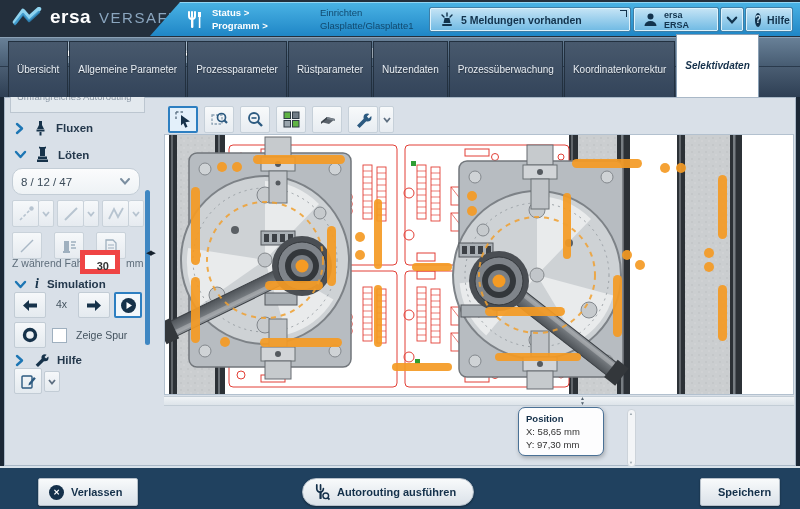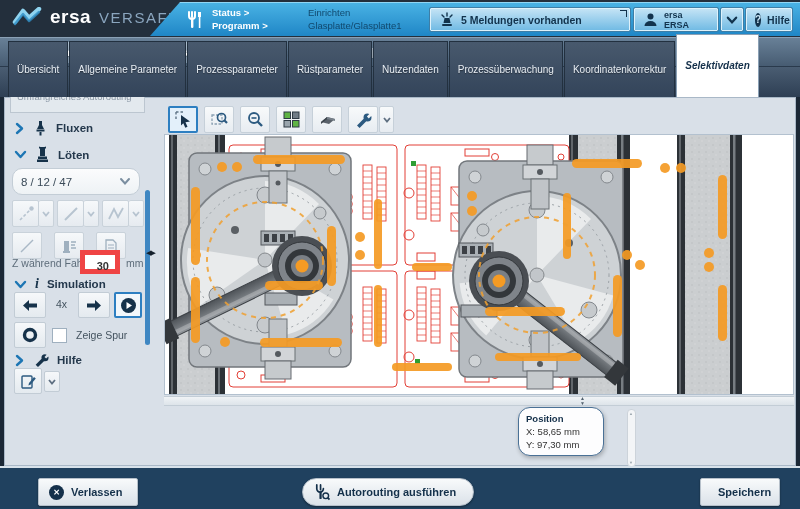--- a/index.html
+++ b/index.html
@@ -10,21 +10,21 @@
   
   .topbar{position:absolute;left:0;top:0;width:800px;height:37px;background:#232f3c;}
   .logo-wrap{position:absolute;left:12px;top:6px;display:flex;align-items:center;gap:8px;}
   .logo-ersa{color:#fff;font-weight:bold;font-size:19px;letter-spacing:.5px;}
   .logo-product{color:#8ba6bf;font-size:15px;letter-spacing:1.5px;}
   .status-band{position:absolute;left:150px;top:2px;height:33px;right:0;
        background:linear-gradient(#49b2e4,#1f86c6);
        clip-path:polygon(30px 0,100% 0,100% 100%,0 100%);
        border-top:1px solid #90d6f5;}
   .status-grid{position:absolute;left:62px;top:3px;font-size:9.5px;line-height:13px;white-space:nowrap;}
-  .status-row{display:flex;gap:6px;}
+  .status-row{display:flex;gap:18px;}
   .status-label{color:#ffffff;font-weight:bold;width:58px;}
   .status-value{color:#11496e;padding-left:32px;}
   .status-icon{position:absolute;left:36px;top:7px;}
   .tb-btn{position:absolute;top:8px;height:23px;box-sizing:border-box;
        background:linear-gradient(#c3e3f5,#72bbe4);border:1px solid #dff2fb;
        outline:1px solid #3d7ea6;border-radius:1px;display:flex;align-items:center;
        gap:6px;padding:0 8px;color:#12334d;font-size:10.5px;font-weight:bold;cursor:pointer;}
   .tb-btn .two-line{font-size:9px;line-height:10px;font-weight:bold;text-align:left;}
   .corner-mark{position:absolute;right:2px;top:1px;width:6px;height:6px;
        border-top:1.5px solid #12334d;border-right:1.5px solid #12334d;}
@@ -85,21 +85,21 @@
        display:flex;align-items:center;justify-content:center;cursor:pointer;}
   .vt-btn.active{border:2px solid #2d7fc1;background:#e3f0fa;}
   .canvas{left:164px;top:134px;width:630px;height:261px;background:#fff;
        border:1px solid #b3c1cf;box-sizing:border-box;cursor:crosshair;}
   .hsplit{left:164px;top:396px;width:630px;height:10px;
        background:linear-gradient(#f0f3f6,#dde4ea);border-top:1px solid #c3cdd6;
        border-bottom:1px solid #c3cdd6;box-sizing:border-box;cursor:row-resize;}
   .hsplit-glyph{position:absolute;left:416px;top:-1px;font-size:5px;line-height:5px;color:#52616f;text-align:center;}
   .hsplit-glyph span{display:block;}
   .tooltip{left:518px;top:407px;width:86px;box-sizing:border-box;background:#fdfdfe;
-       border:1px solid #4a7196;border-radius:12px;box-shadow:1px 2px 4px rgba(0,0,0,.25);
+       border:1px solid #4a7196;border-radius:7px;box-shadow:1px 2px 4px rgba(0,0,0,.25);
        padding:4px 7px;font-size:9.5px;color:#333;line-height:13px;}
   .tooltip .tt-title{font-weight:bold;color:#14304a;}
   .vscroll{left:627px;top:409px;width:9px;height:58px;background:#f3f5f7;
        border:1px solid #ccd3da;border-radius:4px;box-sizing:border-box;cursor:pointer;}
   .vscroll i{position:absolute;left:1px;font-style:normal;font-size:4px;color:#9aa5ad;}
   
   .footer{position:absolute;left:0;top:466px;width:800px;height:43px;background:#20415f;
        border-top:2px solid #d8e2ea;box-sizing:border-box;}
   .f-btn{position:absolute;top:10px;height:28px;box-sizing:border-box;
        background:linear-gradient(#f8fafb,#dbe2e9);border:1px solid #b6c0ca;border-radius:2px;

